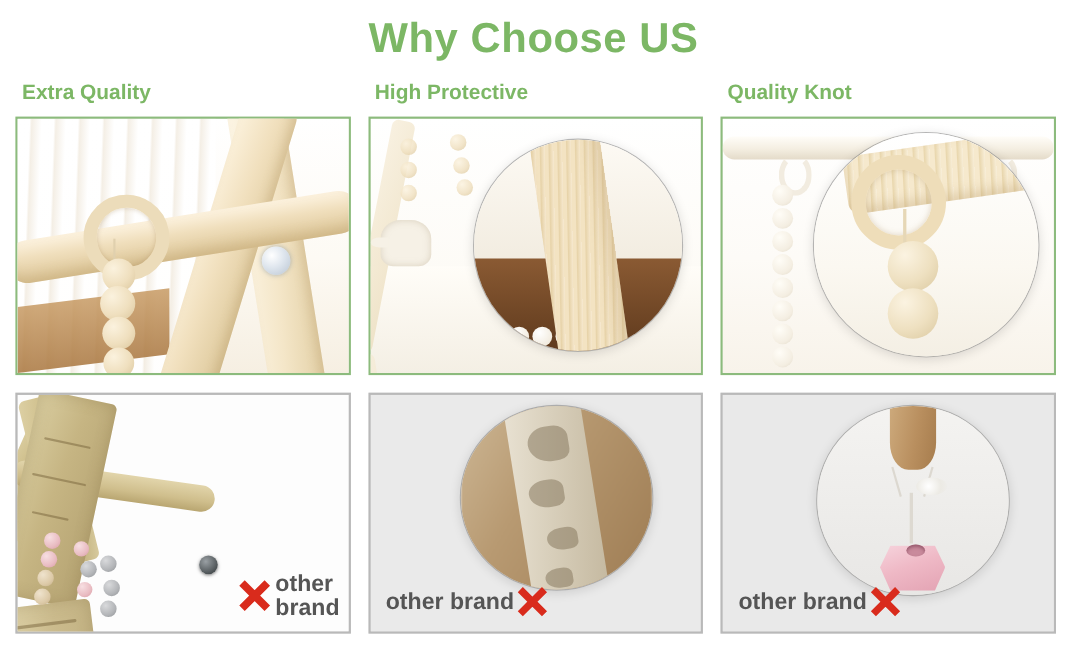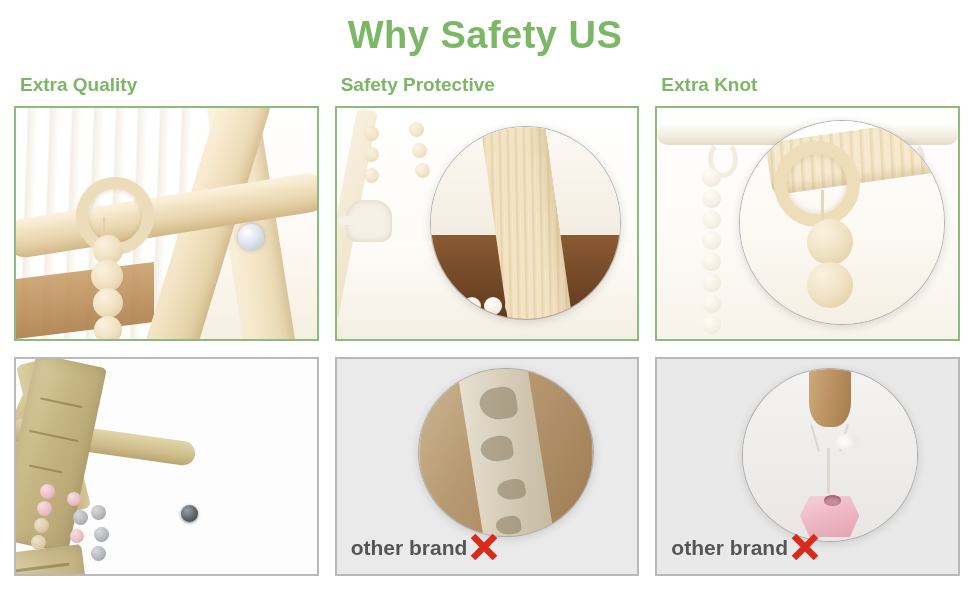--- a/index.html
+++ b/index.html
@@ -370,21 +370,21 @@
   
   .tag-left { right: 8px; bottom: 10px; align-items: center; }
   .tag-left .brand-text { margin-left: 2px; }
   
   .tag-right { left: 14px; bottom: 10px; }
   .tag-right .brand-text { margin-right: 1px; }
 </style>
 </head>
 <body>
 
-<div class="page-title">Why Safety US</div>
+<div class="page-title">Why Choose US</div>
 
 <div class="columns">
 
   <div class="column">
     <div class="col-heading">Extra Quality</div>
 
     <div class="panel panel-good">
       <div class="photo">
         <div class="a-bg"></div>
         <div class="a-curtain"></div>
@@ -424,25 +424,34 @@
         <div class="bead bead-tan" style="left:6%;top:74%;width:15px;height:15px;"></div>
         <div class="bead bead-tan" style="left:5%;top:82%;width:15px;height:15px;"></div>
         <div class="bead bead-pink" style="left:17%;top:62%;width:14px;height:14px;"></div>
         <div class="bead bead-grey" style="left:19%;top:70%;width:15px;height:15px;"></div>
         <div class="bead bead-pink" style="left:18%;top:79%;width:14px;height:14px;"></div>
         <div class="bead bead-grey" style="left:25%;top:68%;width:15px;height:15px;"></div>
         <div class="bead bead-grey" style="left:26%;top:78%;width:15px;height:15px;"></div>
         <div class="bead bead-grey" style="left:25%;top:87%;width:15px;height:15px;"></div>
       </div>
 
+      <div class="brand-tag tag-left">
+        <span class="xmark">
+          <svg width="34" height="34" viewBox="0 0 34 34">
+            <path d="M6 5 L29 28 M29 5 L6 28" stroke="#d92b1c" stroke-width="7" stroke-linecap="butt"></path>
+          </svg>
+        </span>
+        <span class="brand-text">other
+brand</span>
+      </div>
     </div>
   </div>
 
   <div class="column">
-    <div class="col-heading">Safety Protective</div>
+    <div class="col-heading">High Protective</div>
 
     <div class="panel panel-good">
       <div class="photo">
         <div class="c-bg"></div>
         <div class="c-mat"></div>
         <div class="c-legL"></div>
         <div class="c-legR"></div>
         <div class="c-elephant"></div>
         <div class="bead" style="left:9%;top:8%;width:15px;height:15px;opacity:.8;"></div>
         <div class="bead" style="left:9%;top:17%;width:15px;height:15px;opacity:.8;"></div>
@@ -484,21 +493,21 @@
         <span class="xmark">
           <svg width="32" height="32" viewBox="0 0 32 32">
             <path d="M5 4 L27 26 M27 4 L5 26" stroke="#d92b1c" stroke-width="6.5" stroke-linecap="butt"></path>
           </svg>
         </span>
       </div>
     </div>
   </div>
 
   <div class="column">
-    <div class="col-heading">Extra Knot</div>
+    <div class="col-heading">Quality Knot</div>
 
     <div class="panel panel-good">
       <div class="photo">
         <div class="e-bg"></div>
         <div class="e-bar"></div>
         <div class="e-hook" style="left:17%;top:14%;"></div>
         <div class="e-hook" style="left:56%;top:14%;"></div>
         <div class="e-hook" style="left:79%;top:14%;"></div>
         <div class="e-strand">
           <span></span>

